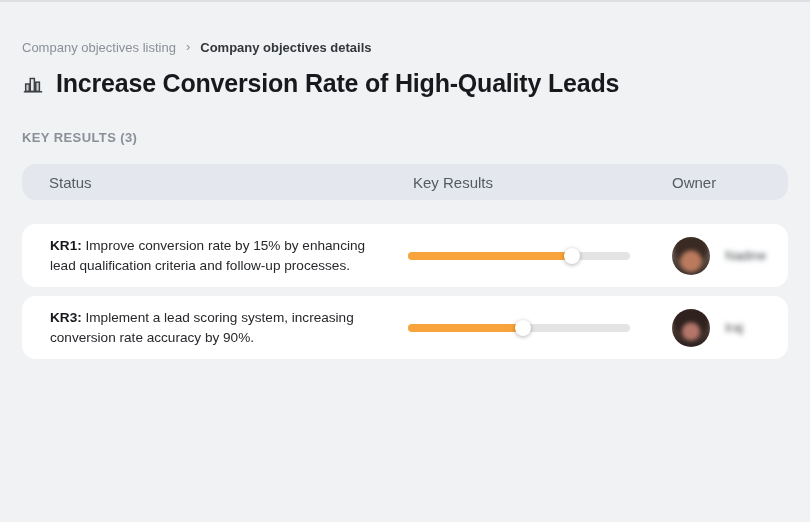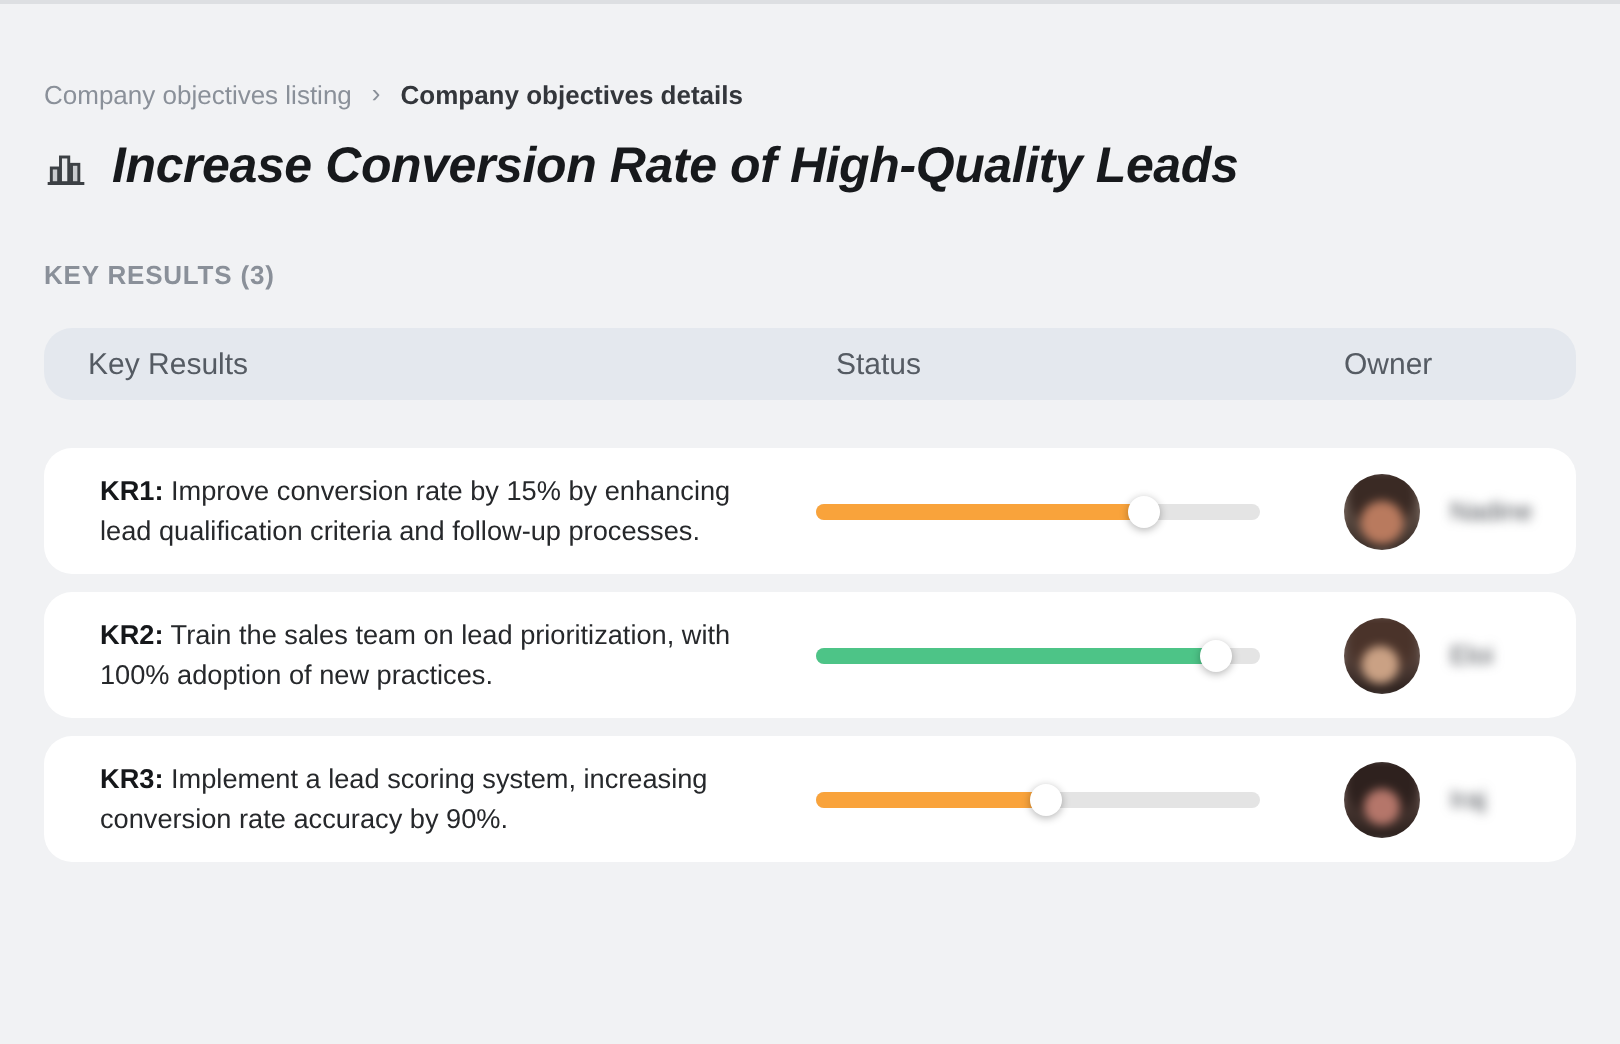--- a/index.html
+++ b/index.html
@@ -12,21 +12,21 @@
   }
   .page { padding:0 22px; }
 
   
   .breadcrumb { display:flex; align-items:center; gap:10px; margin-top:38px; font-size:13px; }
   .crumb-muted { color:#8a9099; }
   .crumb-sep { color:#8a9099; font-size:13px; line-height:1; transform:translateY(-1px); }
   .crumb-current { color:#33363b; font-weight:bold; }
 
   
-  .title-row { display:flex; align-items:center; gap:12px; margin-top:14px;font-style:italic; }
+  .title-row { display:flex; align-items:center; gap:12px; margin-top:14px; }
   .title-icon { width:22px; height:22px; flex:0 0 auto; }
   .page-title { font-size:25px; font-weight:bold; letter-spacing:-0.2px; color:#17191c; }
 
   
   .section-label { margin-top:32px; font-size:13px; color:#8a9099; letter-spacing:0.4px;font-weight:bold; }
 
   
   .grid-header {
     margin-top:19px; height:36px; background:#e4e8ee; border-radius:14px;
     display:grid; grid-template-columns:369px 237px 1fr; align-items:center;
@@ -89,22 +89,22 @@
         <rect x="15" y="10" width="4" height="10" fill="#c9cbce"></rect>
         <line x1="2" y1="20.5" x2="22" y2="20.5"></line>
       </svg>
     </span>
     <h1 class="page-title">Increase Conversion Rate of High-Quality Leads</h1>
   </div>
 
   <div class="section-label">KEY RESULTS (3)</div>
 
   <div class="grid-header">
+    <span style="padding-left:5px;">Status</span>
     <span>Key Results</span>
-    <span style="padding-left:5px;">Status</span>
     <span class="header-owner">Owner</span>
   </div>
 
   <div class="rows">
 
     <div class="kr-row">
       <div class="kr-text">
         <span class="kr-label">KR1:</span>
         <span>Improve conversion rate by 15% by enhancing lead qualification criteria and follow-up processes.</span>
       </div>
@@ -114,37 +114,20 @@
         <div class="thumb" style="left: calc(74% - 8px);"></div>
       </div>
       <div class="row-owner">
         <div class="avatar avatar-1">
             <div class="avatar-inner"></div>
           </div>
         <span class="owner-name">Nadine</span>
       </div>
     </div>
 
-    <div class="kr-row">
-      <div class="kr-text">
-        <span class="kr-label">KR2:</span>
-        <span>Train the sales team on lead prioritization, with 100% adoption of new practices.</span>
-      </div>
-      <div class="progress">
-        <div class="track"></div>
-        <div class="fill" style="width: 90%; background: rgb(77, 196, 135);"></div>
-        <div class="thumb" style="left: calc(90% - 8px);"></div>
-      </div>
-      <div class="row-owner">
-        <div class="avatar avatar-2">
-            <div class="avatar-inner"></div>
-          </div>
-        <span class="owner-name">Eloi</span>
-      </div>
-    </div>
 
     <div class="kr-row">
       <div class="kr-text">
         <span class="kr-label">KR3:</span>
         <span>Implement a lead scoring system, increasing conversion rate accuracy by 90%.</span>
       </div>
       <div class="progress">
         <div class="track"></div>
         <div class="fill" style="width: 52%; background: rgb(249, 163, 59);"></div>
         <div class="thumb" style="left: calc(52% - 8px);"></div>

